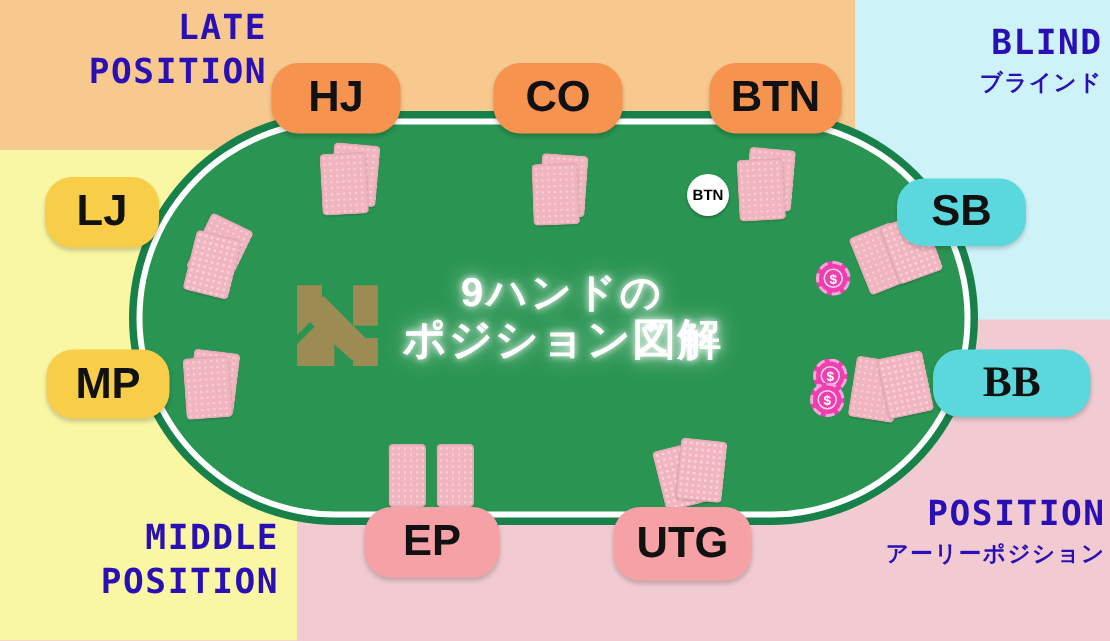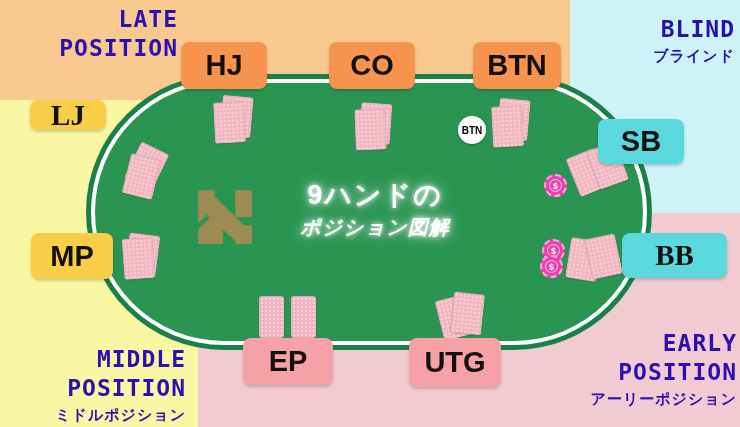--- a/index.html
+++ b/index.html
@@ -26,35 +26,35 @@
   .table-rim  { position:absolute; left:86px; top:74px; width:566px; height:276px;
                 background:#18814A; border-radius:138px; padding:5px; z-index:1; }
   .table-ring { width:100%; height:100%; background:#FFFFFF; border-radius:133px; padding:4px; }
   .table-felt { width:100%; height:100%; background:#2A9552; border-radius:129px; }
 
   
   .table-title { position:absolute; left:245px; top:180px; width:260px; text-align:center;
                  color:#FFFFFF; font-weight:bold; z-index:2;
                  text-shadow:0 0 5px rgba(255,255,255,.95), 0 0 14px rgba(255,255,255,.75); }
   .table-title .t1 { font-size:27px; line-height:31px; letter-spacing:2px; }
-  .table-title .t2 { font-size:20px; line-height:33px; letter-spacing:1px;font-style:italic; }
+  .table-title .t2 { font-size:29px; line-height:33px; letter-spacing:1px; }
   .logo { position:absolute; left:198px; top:186px; width:54px; height:58px; z-index:2; }
 
   
   .seat { position:absolute; display:flex; align-items:center; justify-content:center;
-          border-radius:8px; font-weight:bold; font-size:29px; color:#111;
+          border-radius:18px; font-weight:bold; font-size:29px; color:#111;
           box-shadow:0 2px 3px rgba(0,0,0,.18); z-index:4; }
   .seat-orange { background:#F6934E; }
   .seat-yellow { background:#F8CE49; }
   .seat-cyan   { background:#5BD8DE; }
   .seat-salmon { background:#F6A1A6; }
   .seat-hj  { left:181px; top:42px;  width:86px; height:47px; }
   .seat-co  { left:329px; top:42px;  width:86px; height:47px; }
   .seat-btn { left:473px; top:42px;  width:88px; height:47px; }
-  .seat-lj  { left:30px;  top:100px; width:76px; height:30px;font-family:Liberation Serif, serif; }
+  .seat-lj  { left:30px;  top:118px; width:76px; height:47px; }
   .seat-mp  { left:31px;  top:233px; width:82px; height:46px; }
   .seat-sb  { left:598px; top:119px; width:86px; height:45px; }
   .seat-bb  { left:622px; top:233px; width:105px; height:45px;font-family:Liberation Serif, serif; }
   .seat-ep  { left:243px; top:338px; width:90px; height:47px; }
   .seat-utg { left:409px; top:338px; width:92px; height:49px; }
 
   
   .card { position:absolute; width:31px; height:41px; border-radius:3px; z-index:2;
           background-color:#F1B5C0;
           background-image:radial-gradient(#F8D2DA 1px, rgba(0,0,0,0) 1px);
@@ -115,24 +115,22 @@
   <div class="en">LATE</div>
   <div class="en">POSITION</div>
 </div>
 <div class="corner corner-blind">
   <div class="en">BLIND</div>
   <div class="jp">ブラインド</div>
 </div>
 <div class="corner corner-middle">
   <div class="en">MIDDLE</div>
   <div class="en">POSITION</div>
-  <div class="jp">ミドルポジション</div>
 </div>
 <div class="corner corner-early">
-  <div class="en">EARLY</div>
   <div class="en">POSITION</div>
   <div class="jp">アーリーポジション</div>
 </div>
 
 <div class="card c-hj1"></div>
 <div class="card c-hj2"></div>
 <div class="card c-co1"></div>
 <div class="card c-co2"></div>
 <div class="card c-btn1"></div>
 <div class="card c-btn2"></div>

